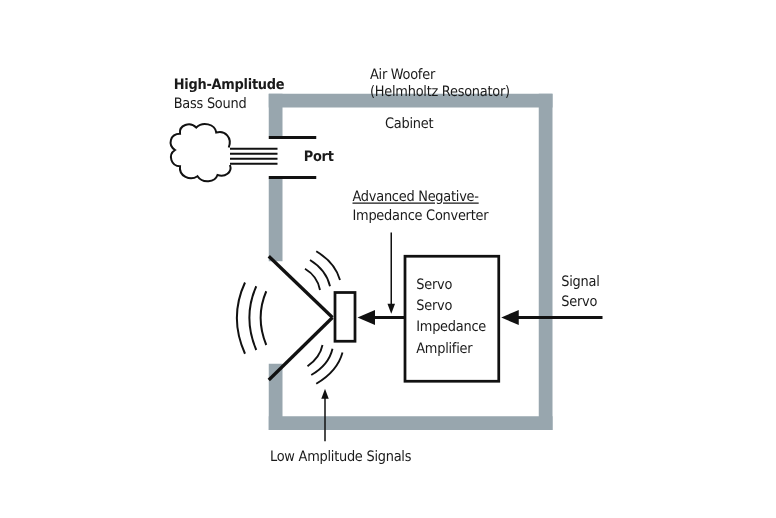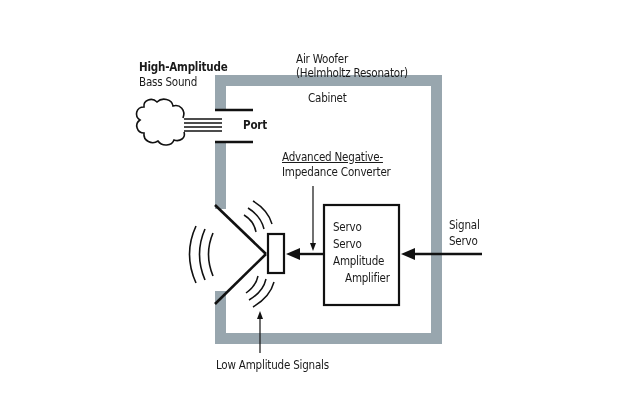--- a/index.html
+++ b/index.html
@@ -101,19 +101,19 @@
 <div class="lbl" style="left:139px; top:75px;">Bass Sound</div>
 
 <div class="lbl" style="left:308px; top:91px;">Cabinet</div>
 <div class="lbl" style="left:243px; top:118px;font-weight:bold;">Port</div>
 
 <div class="lbl" style="left:282px; top:150px;text-decoration:underline;">Advanced Negative-</div>
 <div class="lbl" style="left:282px; top:165px;">Impedance Converter</div>
 
 <div class="lbl" style="left:333px; top:220px;">Servo</div>
 <div class="lbl" style="left:333px; top:237px;">Servo</div>
-<div class="lbl" style="left:333px; top:254px;">Amplitude</div>
-<div class="lbl" style="left:333px; top:271px;margin-left:12px;">Amplifier</div>
+<div class="lbl" style="left:333px; top:254px;">Impedance</div>
+<div class="lbl" style="left:333px; top:271px;">Amplifier</div>
 
 <div class="lbl" style="left:449px; top:218px;">Signal</div>
 <div class="lbl" style="left:449px; top:234px;">Servo</div>
 
 <div class="lbl" style="left:216px; top:358px;">Low Amplitude Signals</div>
 
 </body></html>

